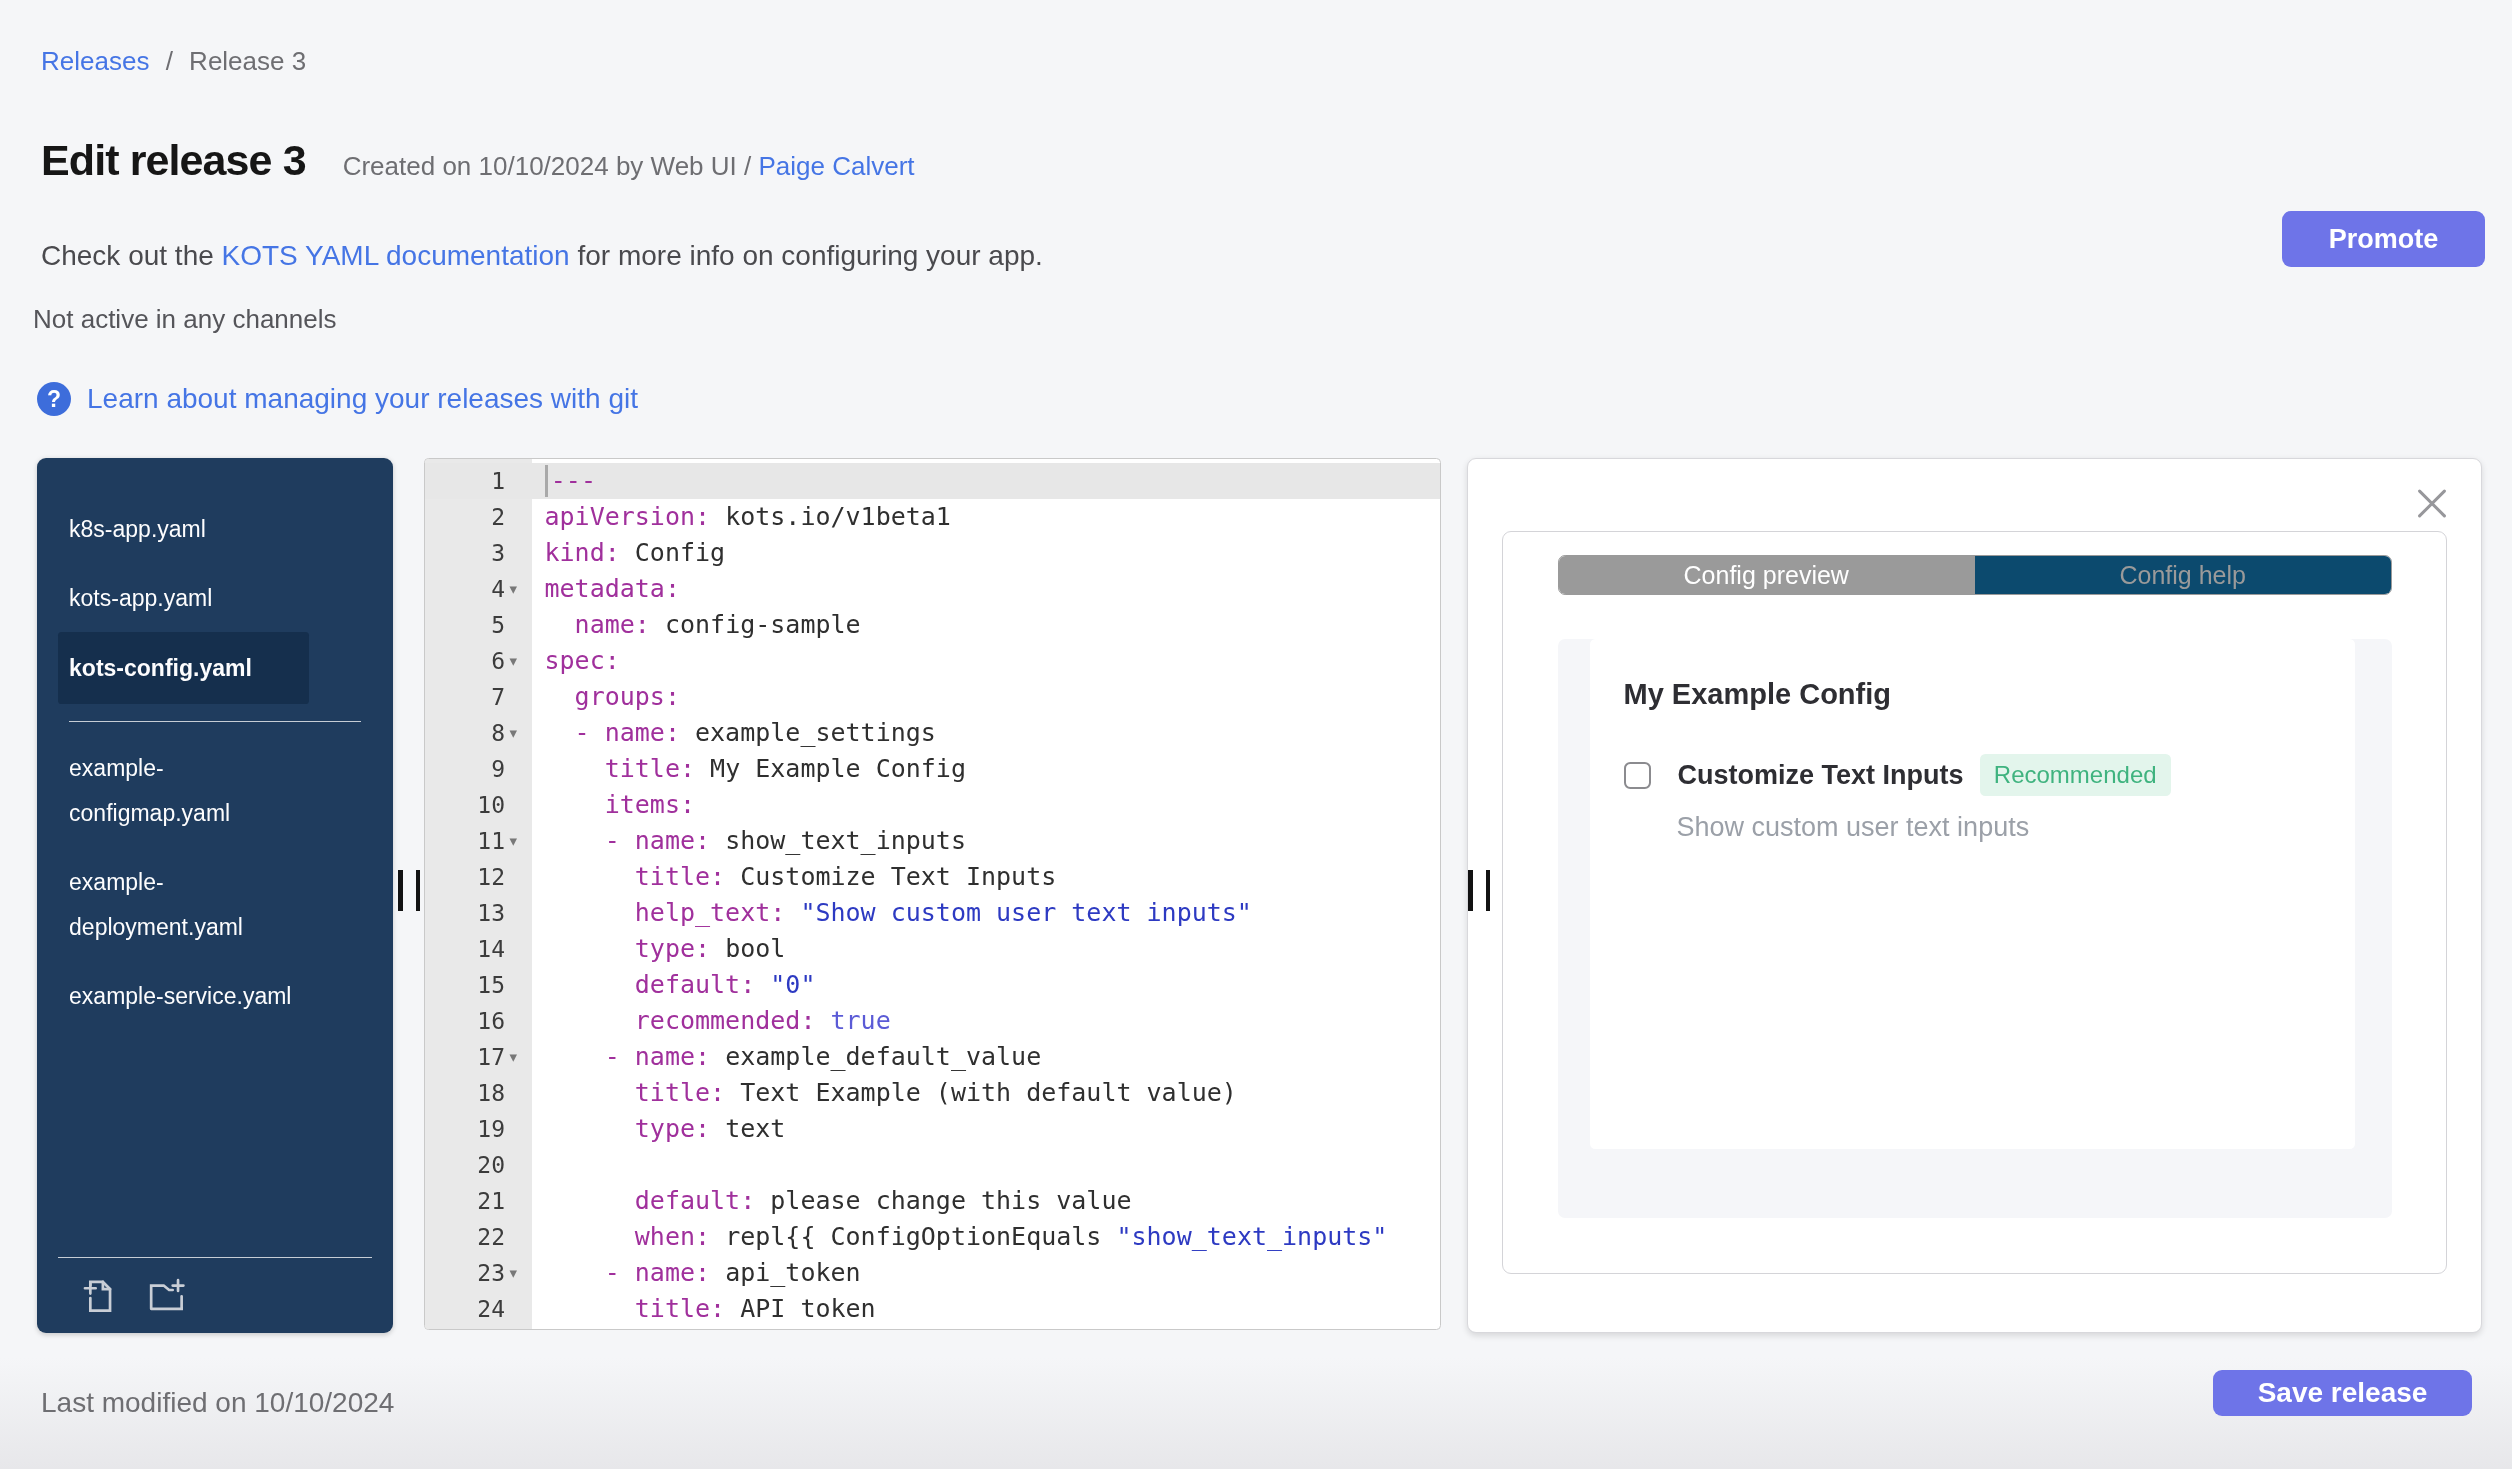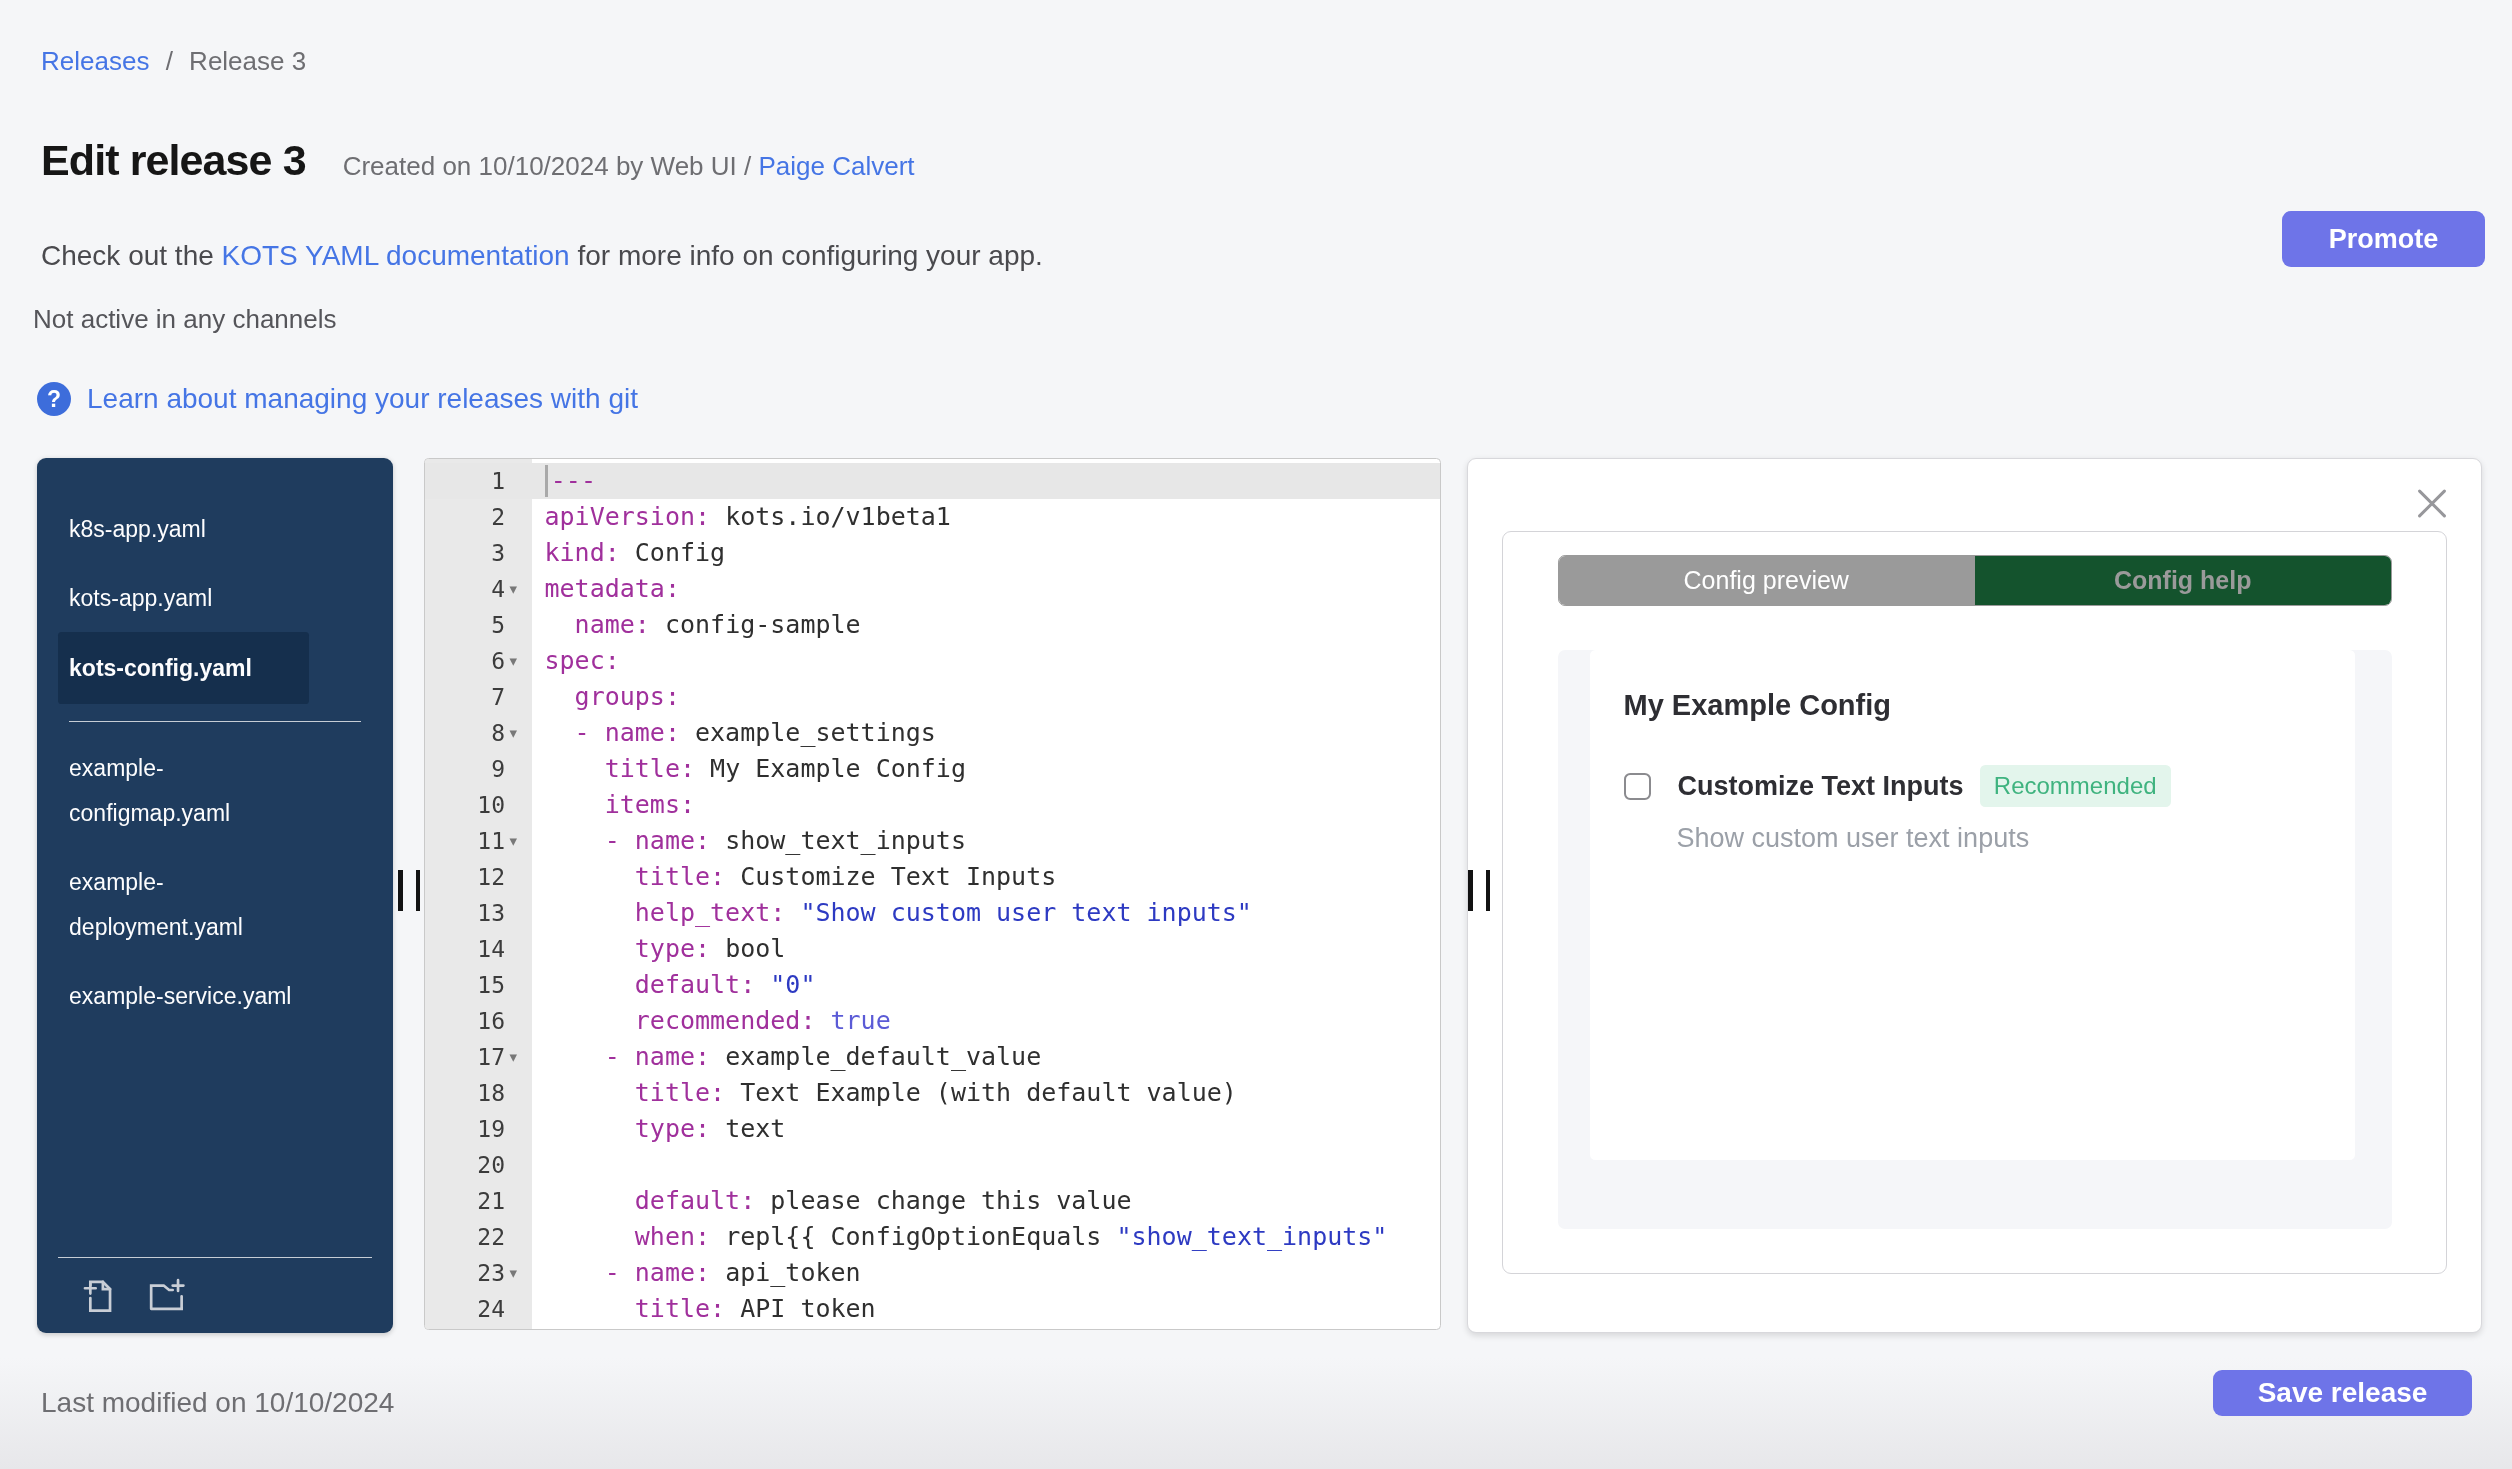--- a/index.html
+++ b/index.html
@@ -86,26 +86,26 @@
     background:#fff; border:1.8px solid #d8d8dc; border-radius:9px;
     box-shadow:0 2.7px 6.2px rgba(0,0,0,.12);
   }
   .close-x { position:absolute; top:23px; right:30px; width:39px; height:43px; cursor:pointer;
     display:flex; align-items:center; justify-content:center; }
   .subcard {
     position:absolute; left:34px; right:34px; top:72px; bottom:58px;
     border:1.8px solid #d4d4d8; border-radius:9px; background:#fff;
   }
   .tab-group {
-    margin:23px auto 0 auto; width:834px; height:51px; display:flex;
+    margin:23px auto 0 auto; width:834px; height:40px; display:flex;
     border:1.8px solid #9a9a9a; border-radius:7.1px; overflow:hidden;
   }
   .tab { flex:1; display:flex; align-items:center; justify-content:center; font-size:25px; cursor:pointer; }
   .tab.active { background:#9a9a9a; color:#fff; }
-  .tab.inactive { background:#14532d; color:#9a9a9a; border-left:1.8px solid #9a9a9a;font-weight:bold; }
+  .tab.inactive { background:#0c4a6e; color:#9a9a9a; border-left:1.8px solid #9a9a9a; }
   .preview-body { margin:44px auto 0 auto; width:834px; height:579px; background:#f5f6f9; border-radius:7.1px; }
   .config-card {
     margin:36px 37px 0 32px; height:510px; background:#fff; border-radius:5.3px;
     padding:39px 0 0 34px;
   }
   .group-title { font-size:29px; font-weight:bold; color:#2e2e33; }
   .item-row { margin-top:43px; display:flex; align-items:center; }
   .checkbox { width:27px; height:27px; border:2.7px solid #8b8b8f; border-radius:6.2px; background:#fff; flex:none; cursor:pointer; }
   .item-label { margin-left:27px; font-size:27px; font-weight:bold; color:#2e2e33; }
   .badge { margin-left:16px; background:#e3f5ec; color:#3fb37f; font-size:24px; padding:7.1px 14.3px; border-radius:5.3px; }

